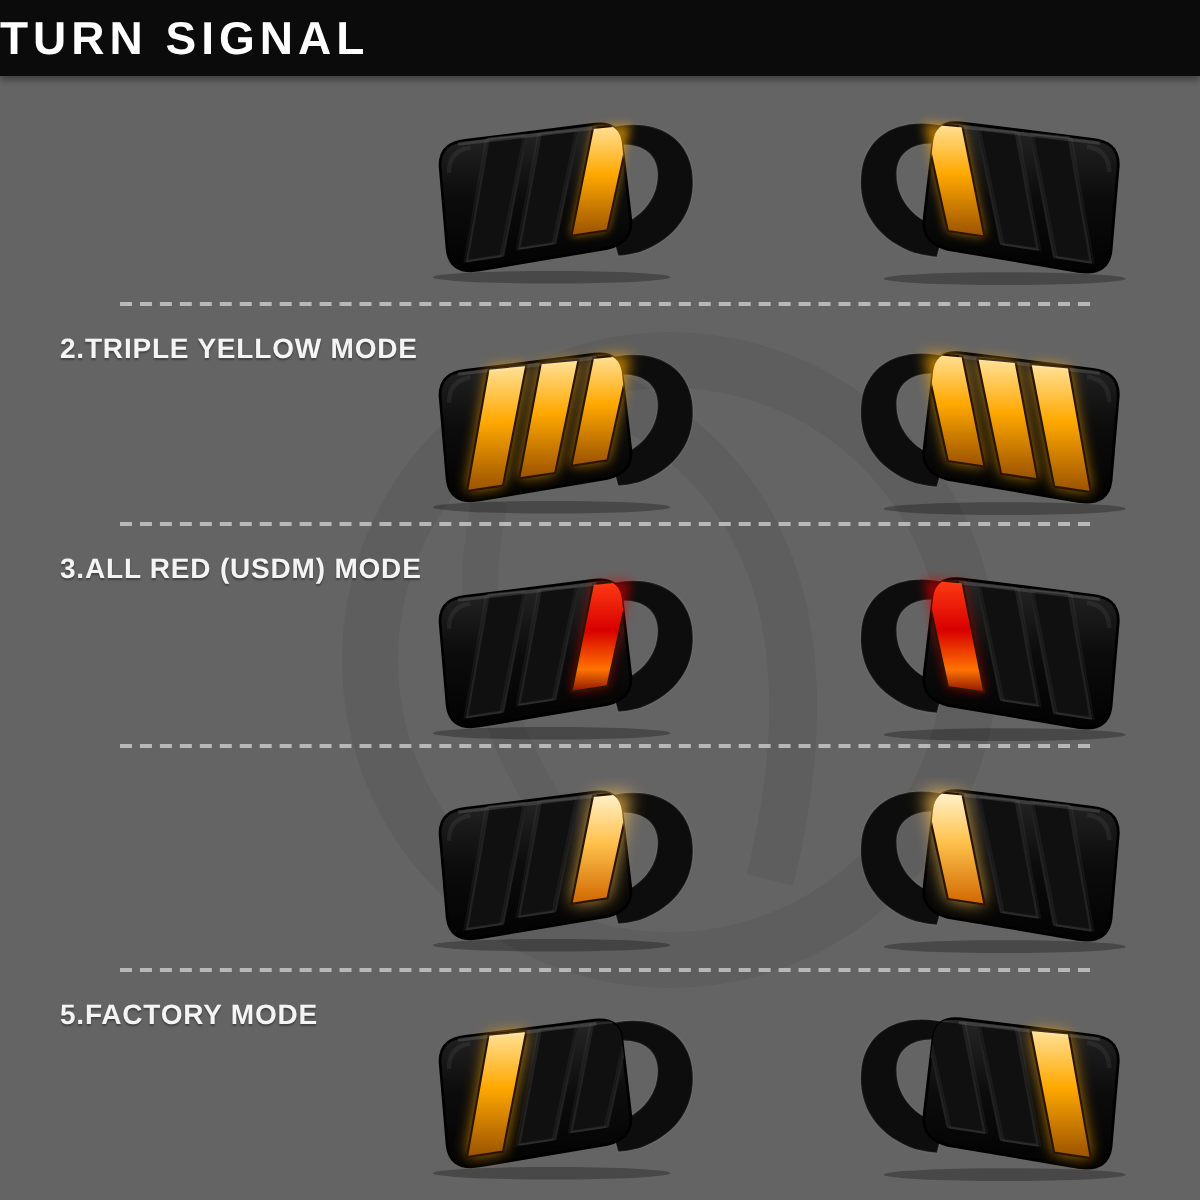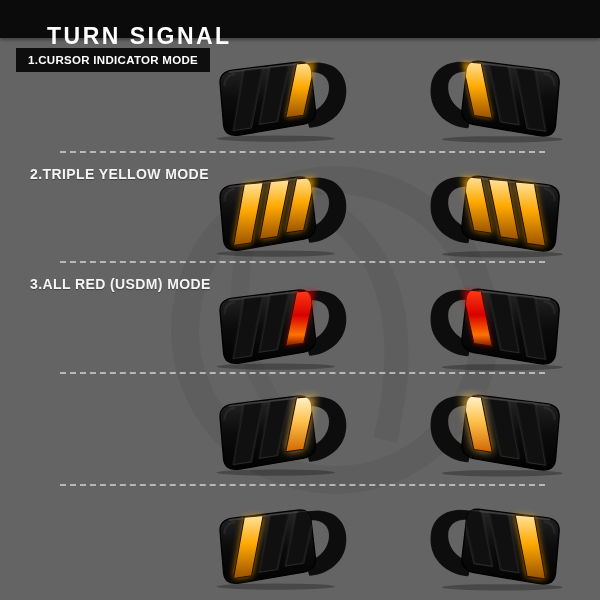--- a/index.html
+++ b/index.html
@@ -9,21 +9,21 @@
     font-family:"Liberation Sans","DejaVu Sans",sans-serif;
     -webkit-font-smoothing:antialiased;
   }
   .watermark{position:absolute;left:0;top:0;pointer-events:none;}
   .topbar{
     position:absolute;left:0;top:0;width:600px;height:38px;
     background:var(--header-bg,#0b0b0b);
     box-shadow:0 2px 3px rgba(0,0,0,0.35);
   }
   .topbar h1{
-    margin:17px;padding-left:30px;line-height:38px;
+    margin:0;line-height:38px;
     font-size:23px;font-weight:700;letter-spacing:2.5px;
     color:var(--header-fg,#ffffff);
   }
   .row{position:absolute;left:0;width:600px;}
   .sep{
     position:absolute;left:60px;top:-1px;width:485px;height:0;
     border-top:2px dashed var(--sep-color,#e6e6e6);
     opacity:0.65;
   }
   .label{
@@ -53,21 +53,20 @@
     <path d="M 245,250 Q 225,340 285,420" fill="none" stroke="rgba(0,0,0,0.045)" stroke-width="18"></path>
   </svg>
 
   <header class="topbar">
     <h1>TURN SIGNAL</h1>
   </header>
 
   <div id="rows">
   <section class="row" style="top: 40px; height: 112px;">
 
-    <div class="label badge" style="top: 8px;">1.CURSOR INDICATOR MODE</div>
     <figure class="lamp lamp-left" style="top: 15px;">
           <svg viewBox="0 0 180 96" preserveAspectRatio="xMidYMid meet">
     <defs>
     <linearGradient id="bodyr0L" x1="0" y1="0" x2="0" y2="1">
       <stop offset="0" stop-color="#262626"></stop>
                 <stop offset="0.5" stop-color="#0c0c0c"></stop>
                 <stop offset="1" stop-color="#020202"></stop>
     </linearGradient>
     <linearGradient id="litr0L" x1="0" y1="0" x2="0" y2="1">
       <stop offset="0" stop-color="#ffe29a"></stop>
@@ -376,20 +375,21 @@
               </g>
       <path d="M30,18 L107,9" stroke="rgba(255,255,255,0.12)" stroke-width="2" fill="none"></path>
       <path d="M25,34 C25,25 30,21 37,20" stroke="rgba(255,255,255,0.06)" stroke-width="2.5" fill="none"></path>
     </g>
   </svg>
         </figure>
   </section>
 
   <section class="row" style="top: 485px; height: 115px;">
     <div class="sep"></div>
+    <div class="label" style="top: 14px;">5.FACTORY MODE</div>
     <figure class="lamp lamp-left" style="top: 18px;">
           <svg viewBox="0 0 180 96" preserveAspectRatio="xMidYMid meet">
     <defs>
     <linearGradient id="bodyr4L" x1="0" y1="0" x2="0" y2="1">
       <stop offset="0" stop-color="#262626"></stop>
                 <stop offset="0.5" stop-color="#0c0c0c"></stop>
                 <stop offset="1" stop-color="#020202"></stop>
     </linearGradient>
     <linearGradient id="litr4L" x1="0" y1="0" x2="0" y2="1">
       <stop offset="0" stop-color="#ffe29a"></stop>

